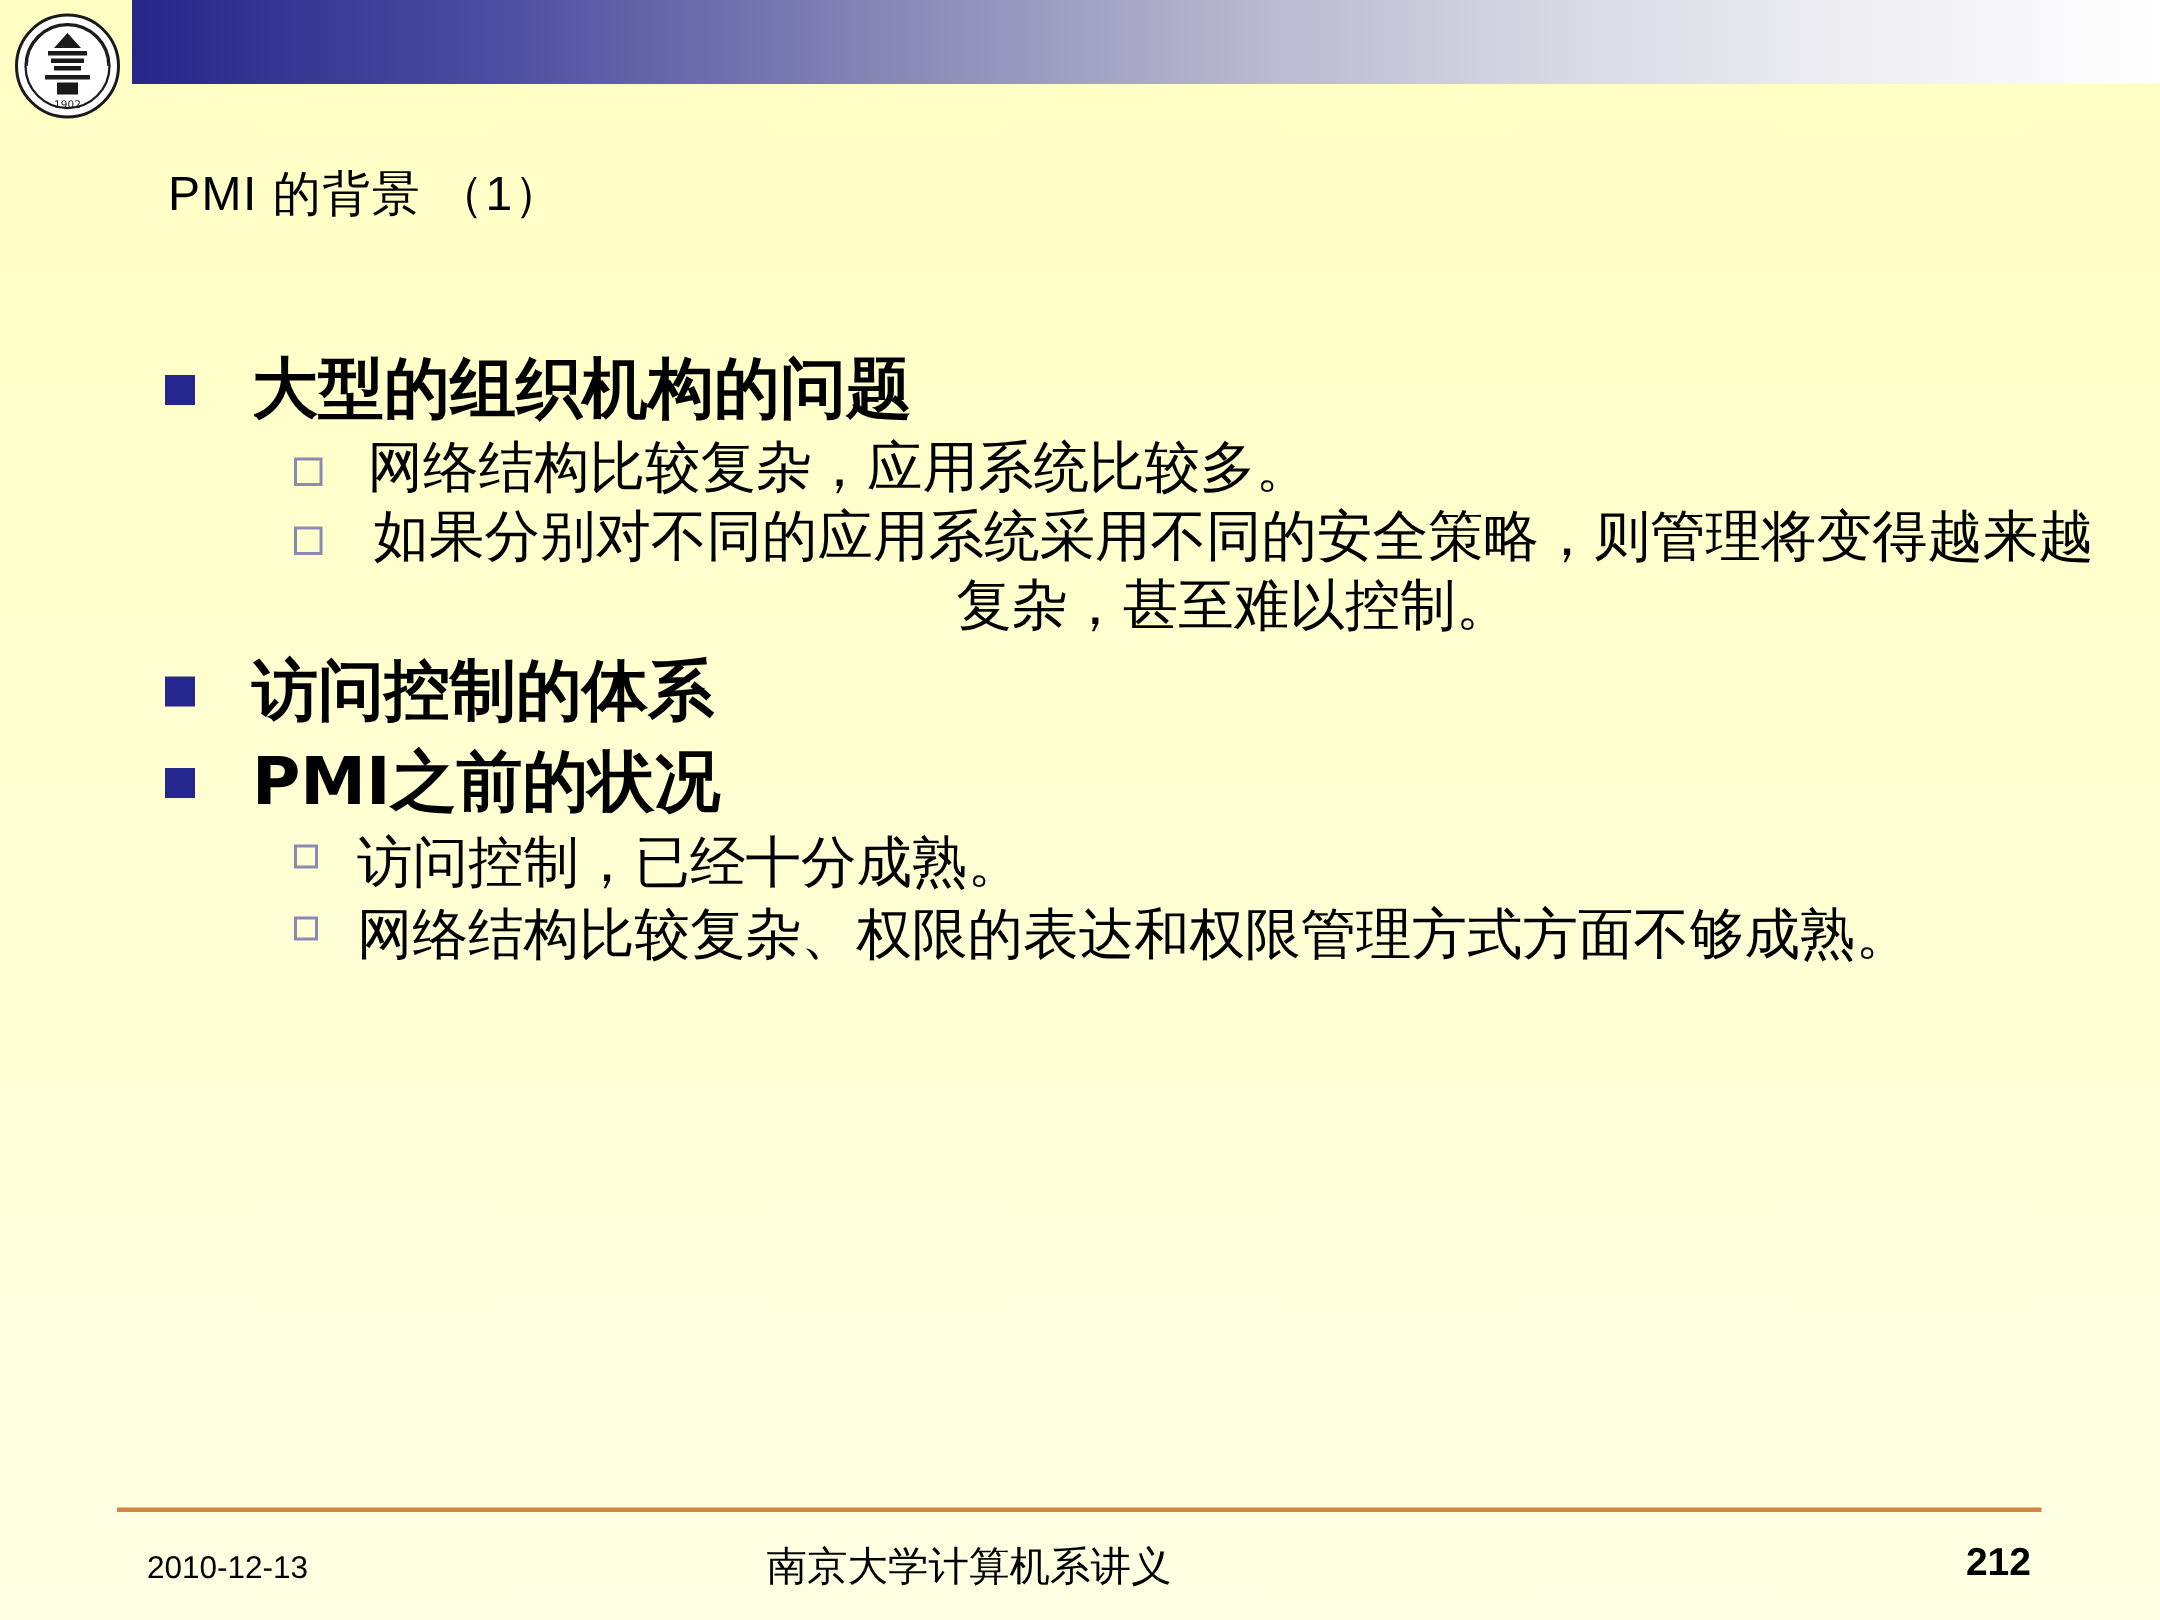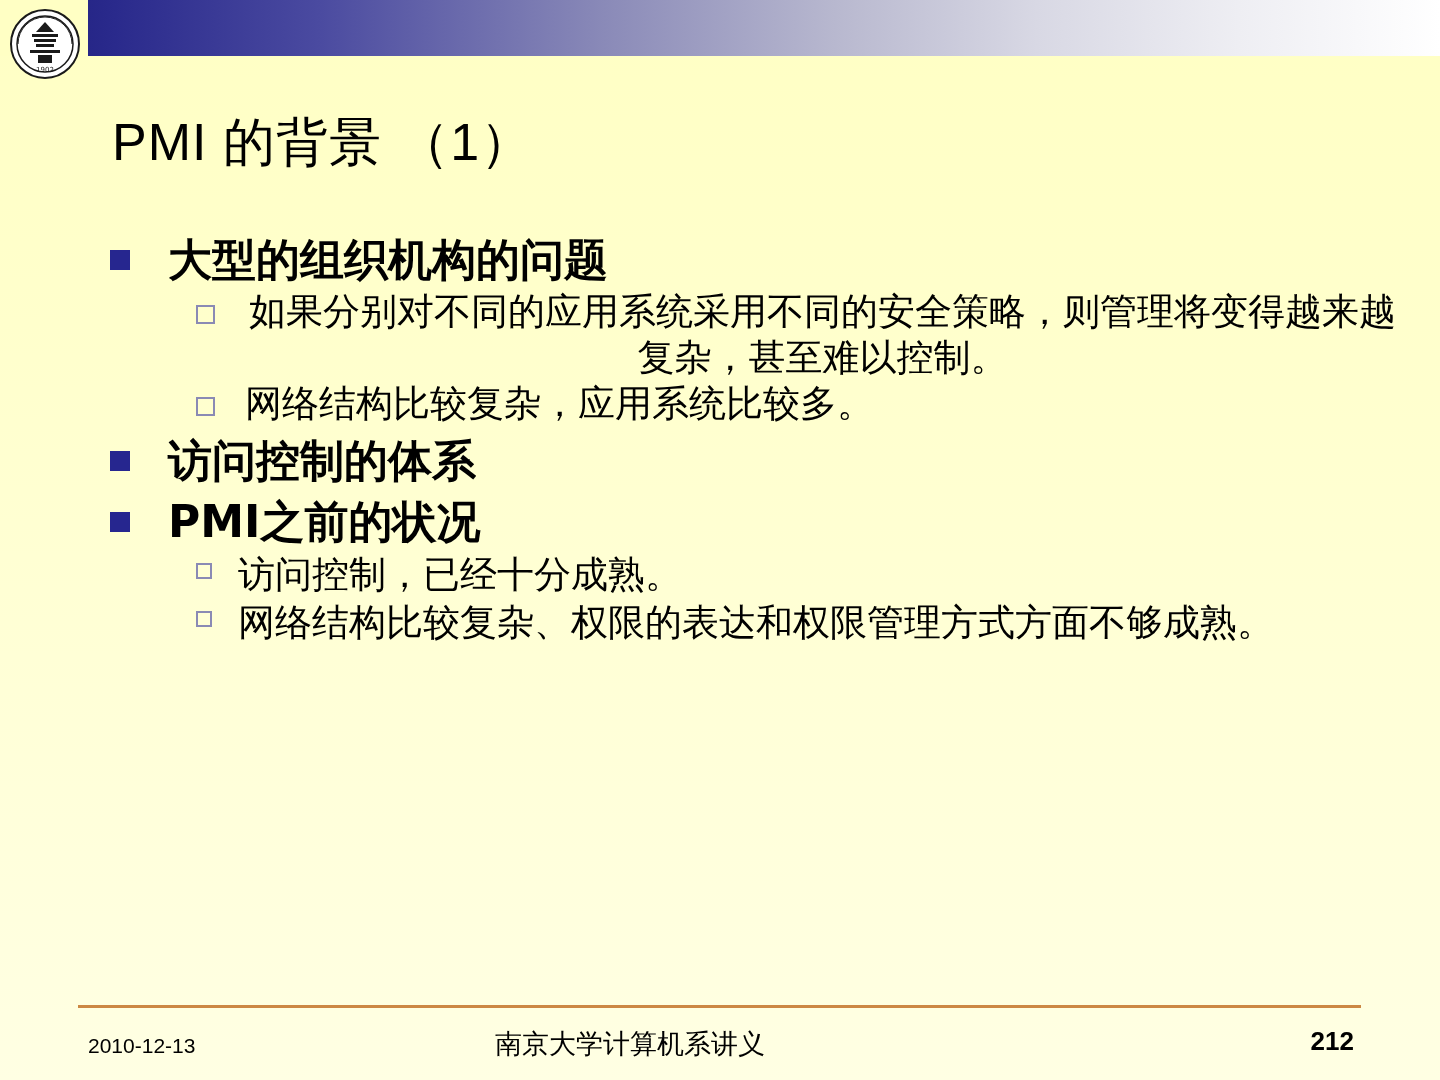--- a/index.html
+++ b/index.html
@@ -46,21 +46,21 @@
     width: 74px;
     height: 90px;
   }
   .logo svg { display: block; }
 
   
   .slide-title {
     position: absolute;
     top: 108px;
     left: 112px;
-    font-size: 52px;
+    font-size: 32px;
     color: #000000;
     letter-spacing: 1px;
     white-space: nowrap;
     font-family: "Liberation Sans", sans-serif;
   }
 
   
   .body {
     position: absolute;
     top: 232px;
@@ -125,28 +125,28 @@
   .footer-rule {
     position: absolute;
     left: 78px;
     top: 1005px;
     width: 1283px;
     height: 3px;
     background: #cc8844;
   }
   .footer-date {
     position: absolute;
-    left: 88px;
+    left: 98px;
     top: 1034px;
     font-size: 21px;
     color: #000000;
   }
   .footer-center {
     position: absolute;
-    left: 0;
+    left: 16px;
     top: 1026px;
     width: 1260px;
     text-align: center;
     font-size: 27px;
     color: #000000;
     font-family: "DejaVu Serif", "Liberation Serif", serif;
   }
   .footer-page {
     position: absolute;
     right: 86px;
@@ -183,25 +183,25 @@
 
   <div class="body">
 
     <div class="group">
       <div class="lvl1">
         <span class="bullet"></span>
         <span class="text">大型的组织机构的问题</span>
       </div>
       <div class="lvl2">
         <span class="bullet"></span>
+        <span class="text">网络结构比较复杂，应用系统比较多。</span>
+      </div>
+      <div class="lvl2">
+        <span class="bullet"></span>
         <span class="text">如果分别对不同的应用系统采用不同的安全策略，则管理将变得越来越复杂，甚至难以控制。</span>
-      </div>
-      <div class="lvl2">
-        <span class="bullet"></span>
-        <span class="text">网络结构比较复杂，应用系统比较多。</span>
       </div>
     </div>
 
     <div class="group">
       <div class="lvl1">
         <span class="bullet"></span>
         <span class="text">访问控制的体系</span>
       </div>
     </div>
 

